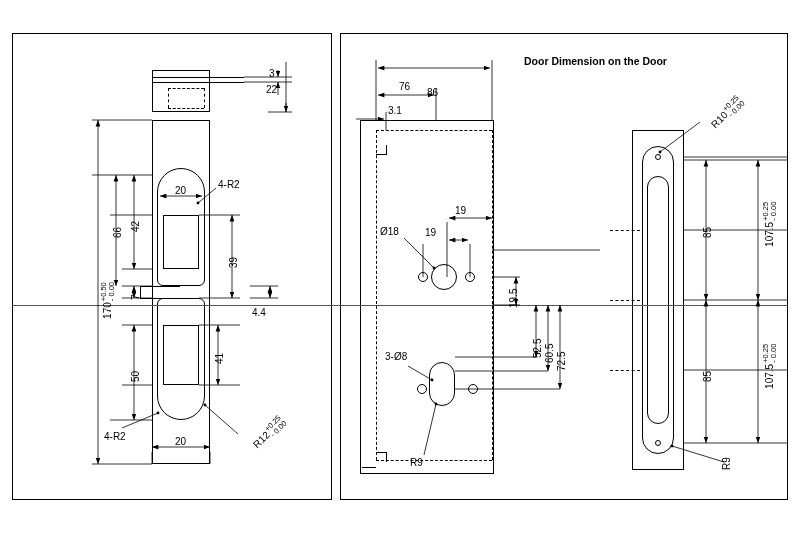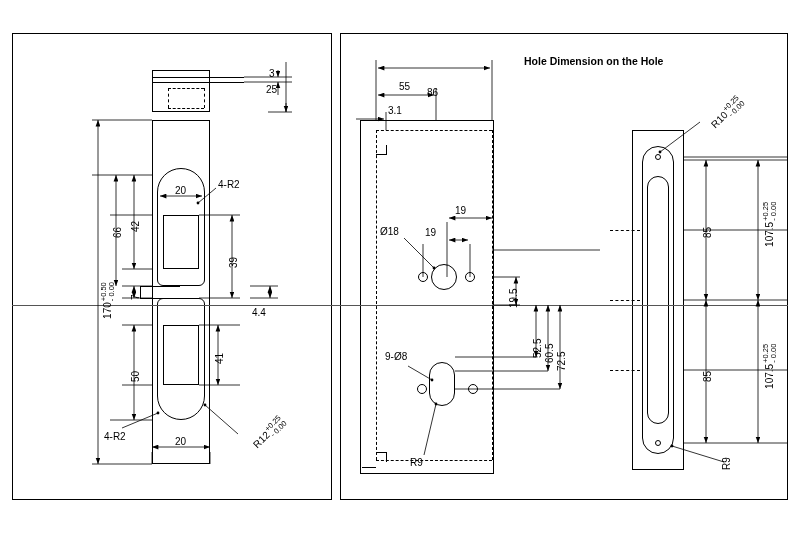--- a/index.html
+++ b/index.html
@@ -271,24 +271,24 @@
       <line x1="758" y1="300" x2="758" y2="443" marker-start="url(#arS)" marker-end="url(#ar)"></line>
 
       <line x1="700" y1="122" x2="660" y2="152"></line>
       <circle cx="660" cy="152" r="1.4" fill="#000" stroke="none"></circle>
 
       <line x1="724" y1="462" x2="672" y2="446"></line>
       <circle cx="672" cy="446" r="1.4" fill="#000" stroke="none"></circle>
     </g>
   </svg>
 
-  <div class="txt bold" style="left:524px; top:56px;">Hole Dimension on the Hole</div>
+  <div class="txt bold" style="left:524px; top:56px;">Door Dimension on the Door</div>
 
   <div class="txt" style="left:269px; top:69px;">3</div>
-  <div class="txt" style="left:266px; top:85px;">25</div>
+  <div class="txt" style="left:266px; top:85px;">22</div>
 
   <div class="txt" style="left:175px; top:186px;">20</div>
   <div class="txt" style="left:218px; top:180px;">4-R2</div>
 
   <div class="txt rot-90" style="left:113px; top:238px;">66</div>
   <div class="txt rot-90" style="left:131px; top:232px;">42</div>
   <div class="txt rot-90" style="left:131px; top:300px;">7</div>
   <div class="txt rot-90" style="left:131px; top:382px;">50</div>
   <div class="txt rot-90" style="left:229px; top:268px;">39</div>
   <div class="txt rot-90" style="left:215px; top:364px;">41</div>
@@ -299,29 +299,29 @@
   </div>
 
   <div class="txt" style="left:104px; top:432px;">4-R2</div>
   <div class="txt" style="left:175px; top:437px;">20</div>
 
   <div class="tol rot-45" style="left:235px; top:442px;">
     <span class="main">R12</span><span class="pair"><span>+0.25</span><br><span>- 0.00</span></span>
   </div>
 
   <div class="txt" style="left:427px; top:55px;margin-top:33px;">86</div>
-  <div class="txt" style="left:399px; top:82px;">55</div>
+  <div class="txt" style="left:399px; top:82px;">76</div>
   <div class="txt" style="left:388px; top:106px;">3.1</div>
 
   <div class="txt" style="left:455px; top:206px;">19</div>
   <div class="txt" style="left:425px; top:228px;">19</div>
   <div class="txt" style="left:380px; top:227px;">Ø18</div>
 
   <div class="txt rot-90" style="left:509px; top:308px;">19.5</div>
-  <div class="txt" style="left:385px; top:352px;">9-Ø8</div>
+  <div class="txt" style="left:385px; top:352px;">3-Ø8</div>
 
   <div class="txt rot-90" style="left:533px; top:358px;">52.5</div>
   <div class="txt rot-90" style="left:545px; top:363px;">60.5</div>
   <div class="txt rot-90" style="left:557px; top:371px;">72.5</div>
   <div class="txt" style="left:410px; top:458px;">R9</div>
 
   <div class="tol rot-45" style="left:693px; top:122px;">
     <span class="main">R10</span><span class="pair"><span>+0.25</span><br><span>- 0.00</span></span>
   </div>
 

